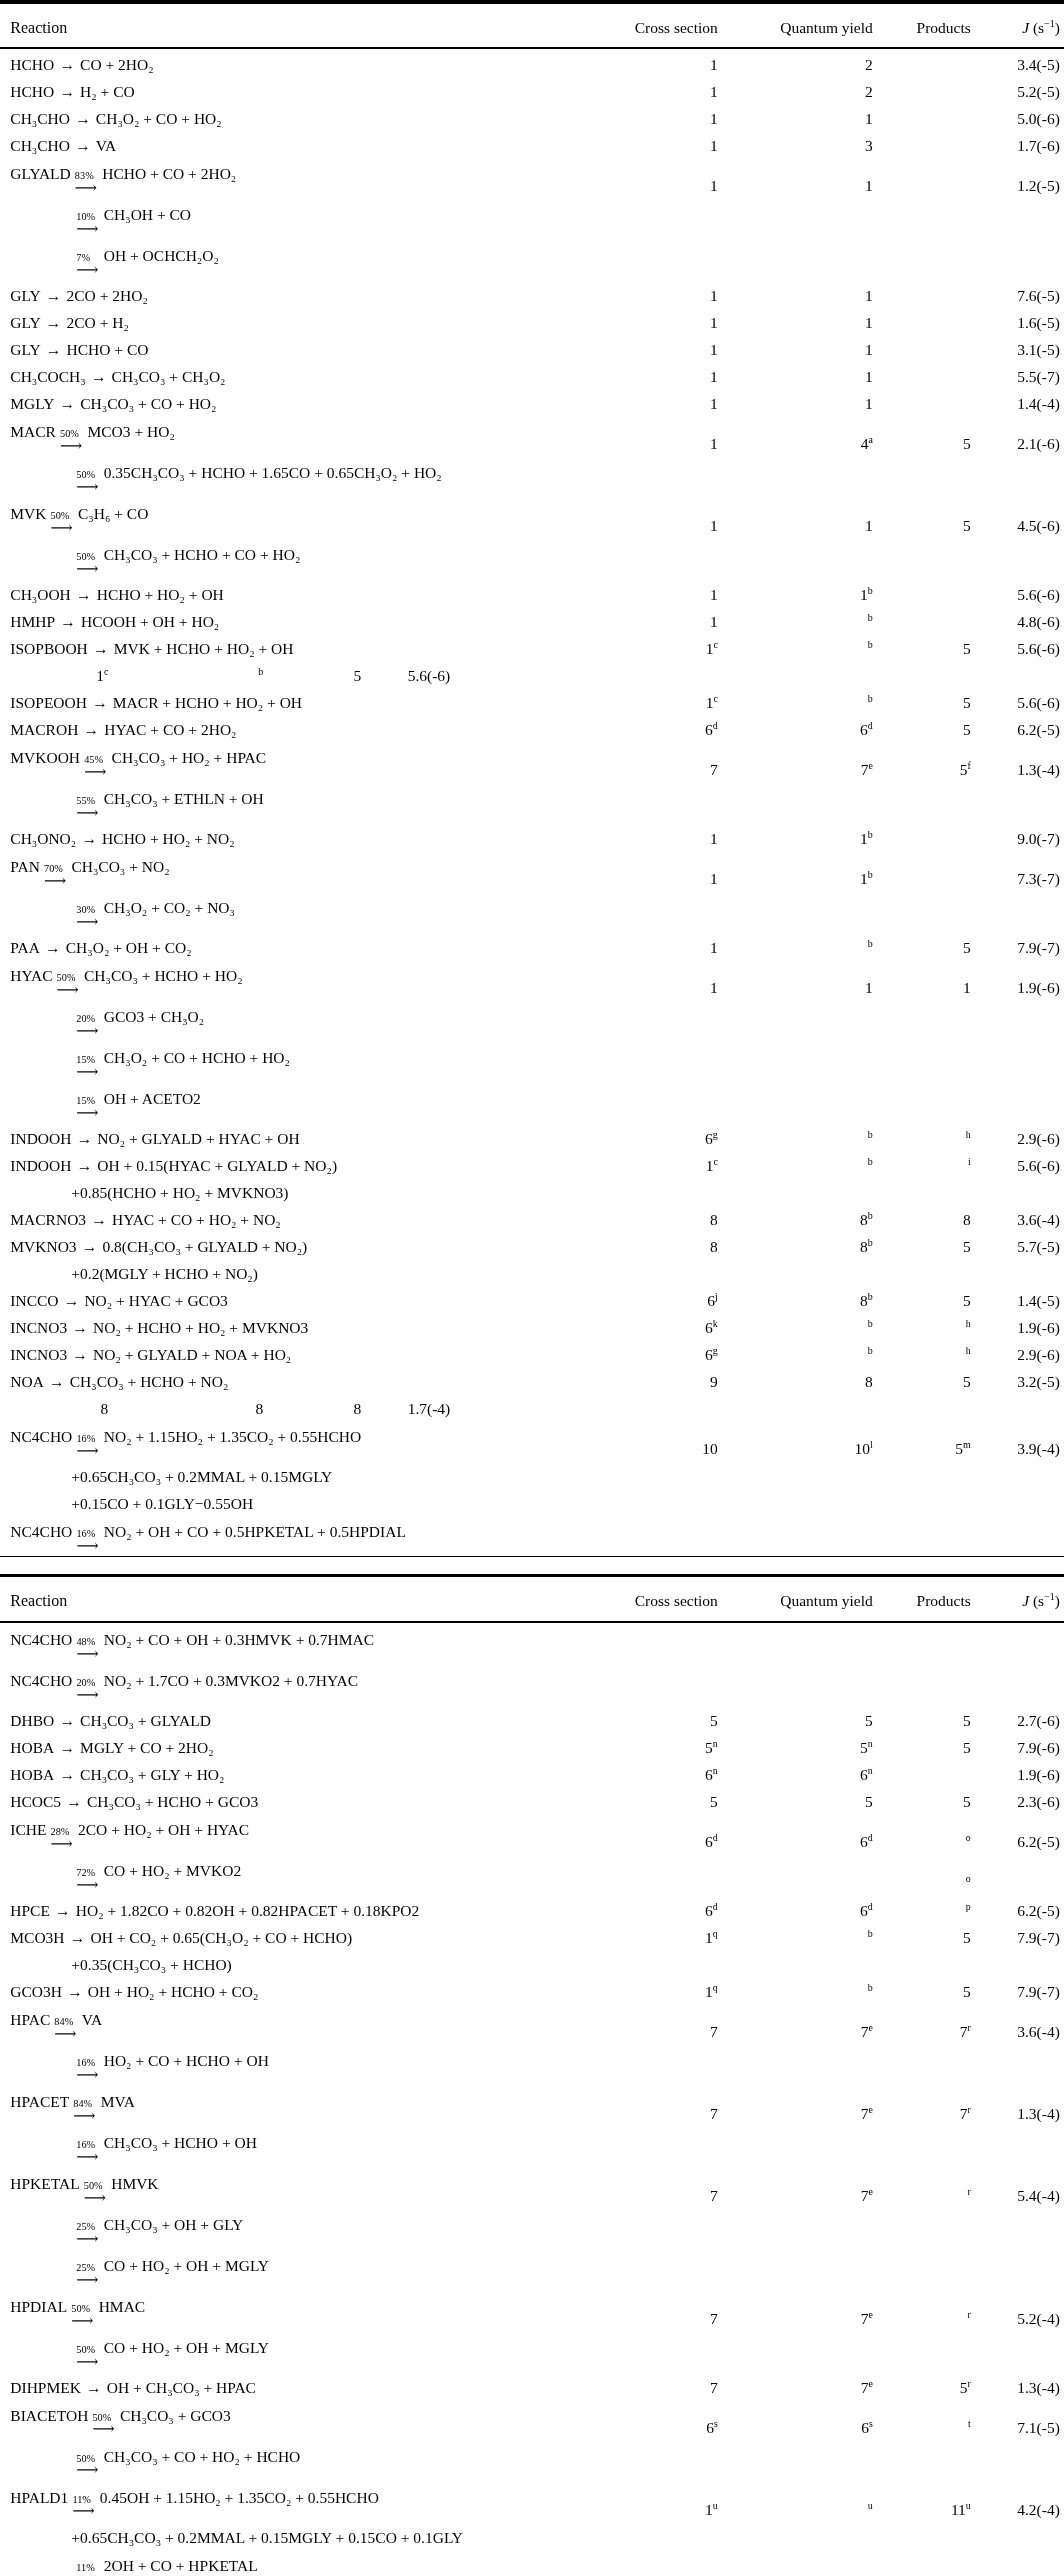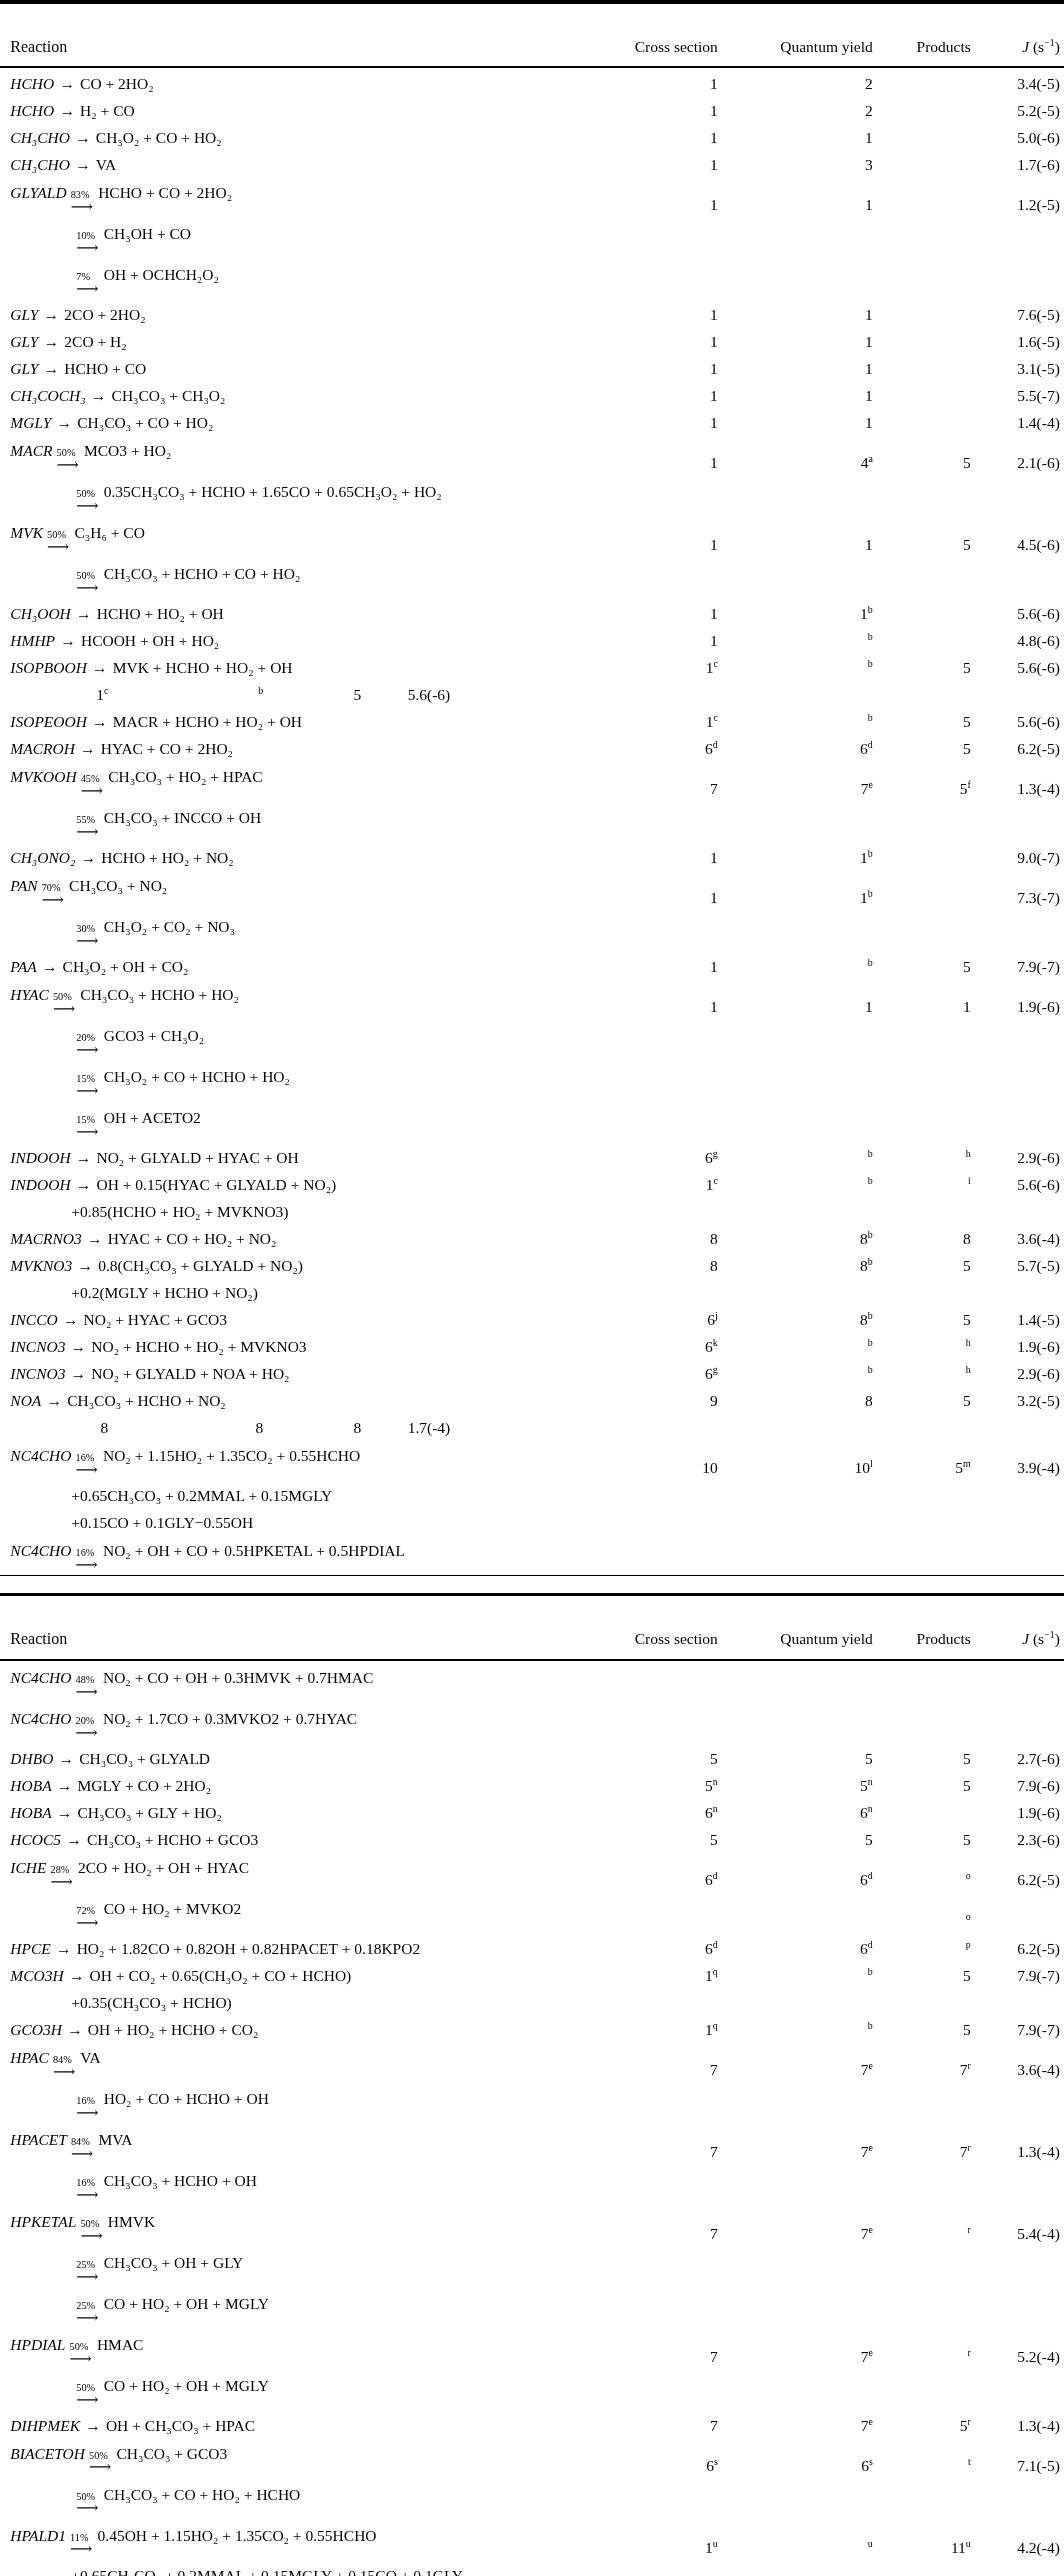--- a/index.html
+++ b/index.html
@@ -14,33 +14,33 @@
   .rule-med{height:2.1px;}
   .rule-thin{height:1.5px;}
   .tbl-gap{height:16.5px;}
   .hdr-row,.line{
     display:flex;
     align-items:flex-end;
     box-sizing:border-box;
     padding-left:10.3px;
     padding-right:5.2px;
   }
-  .hdr-row{padding-top:15px;padding-bottom:10.3px;font-size:16px;margin-top:19px;}
+  .hdr-row{padding-top:15px;padding-bottom:10.3px;font-size:16px;}
   .rx{flex:1 1 auto;min-width:0;font-size:15.5px;}
   .col{flex:0 0 auto;text-align:right;font-size:15.5px;}
   .col-c{width:98px;}
   .col-q{width:155px;}
   .col-p{width:98px;}
   .col-j{width:89px;}
   .hdr-row .rx{font-size:16px;}
   sup{font-size:64%;line-height:0;vertical-align:super;}
   i{font-style:italic;}
   .line{min-height:27px;padding-top:1.5px;padding-bottom:1.5px;}
   .line.has-pct{padding-top:8.2px;padding-bottom:2.6px;}
-  .reactant{white-space:nowrap;font-style:italic;}
+  .reactant{white-space:nowrap;}
   .arrow-plain{display:inline-block;margin:0 5.2px;}
   .parr{
     display:inline-flex;
     flex-direction:column;
     vertical-align:baseline;
     margin:0 5.2px 0 4.1px;
   }
   .parr .pct{font-size:10.3px;line-height:9.8px;}
   .parr .arr{font-size:15.5px;line-height:14.4px;}
   .indent-branch{margin-left:66px;}
@@ -244,21 +244,21 @@
             </span><span class="prods">CH₃CO₃ + HO₂ + HPAC</span></div>
           <div class="col col-c">7</div>
           <div class="col col-q">7<sup>e</sup></div>
           <div class="col col-p">5<sup>f</sup></div>
           <div class="col col-j">1.3(-4)</div>
         </div>
         <div class="line has-pct">
           <div class="rx"><span class="parr indent-branch">
               <span class="pct">55%</span>
               <span class="arr">⟶</span>
-            </span><span class="prods">CH₃CO₃ + INCCO + OH</span></div>
+            </span><span class="prods">CH₃CO₃ + ETHLN + OH</span></div>
           <div class="col col-c"></div>
           <div class="col col-q"></div>
           <div class="col col-p"></div>
           <div class="col col-j"></div>
         </div>
         <div class="line">
           <div class="rx"><span class="reactant">CH₃ONO₂</span><span class="arrow-plain">→</span><span class="prods">HCHO + HO₂ + NO₂</span></div>
           <div class="col col-c">1</div>
           <div class="col col-q">1<sup>b</sup></div>
           <div class="col col-p"></div>

